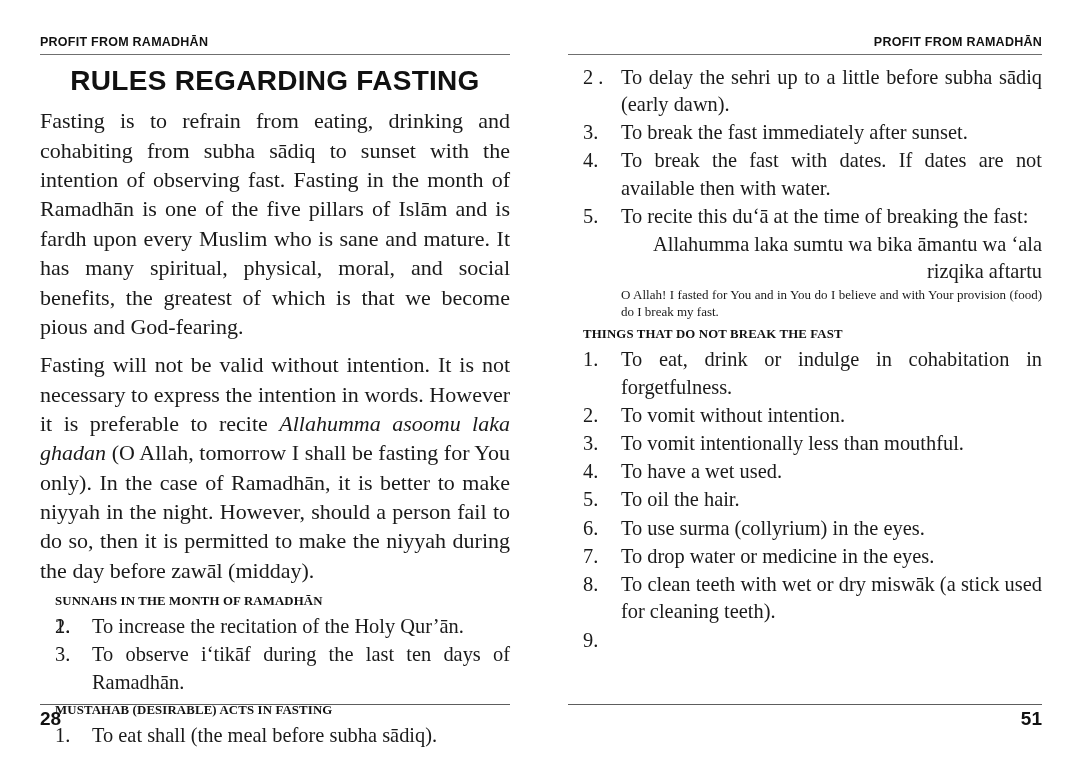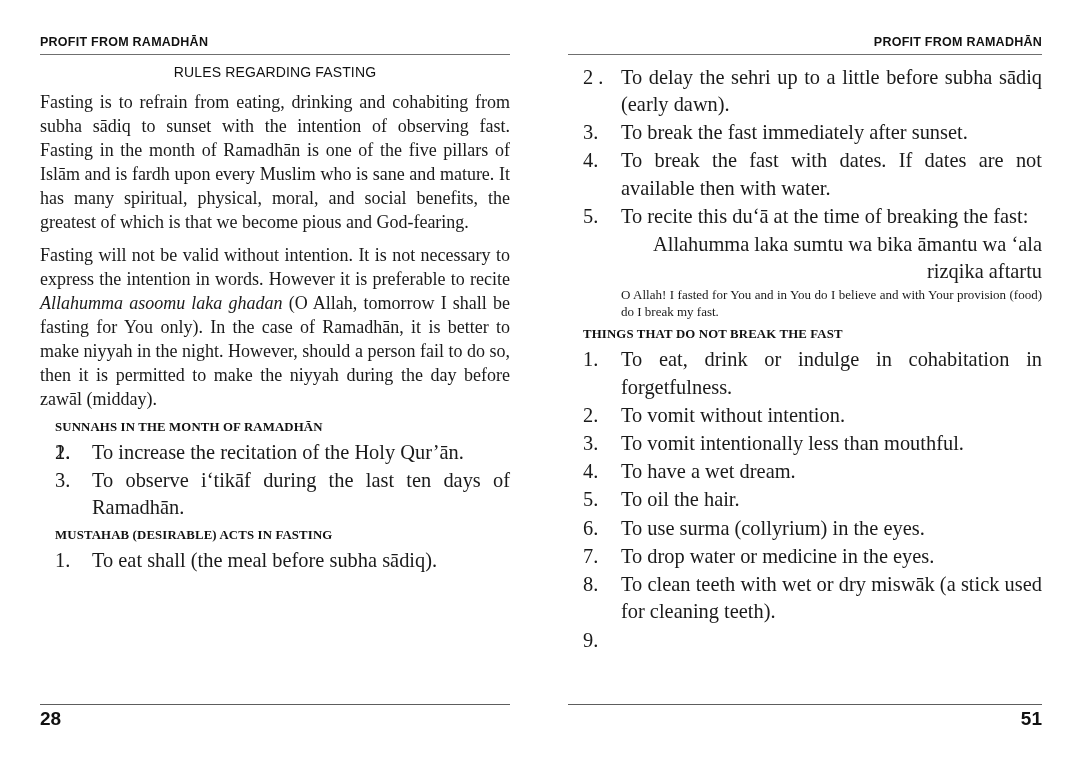--- a/index.html
+++ b/index.html
@@ -54,31 +54,31 @@
     margin: 0;
     width: 100%;
   }
   .col-body {
     flex: 1 1 auto;
     padding-top: 9px;
     min-height: 0;
   }
   .chapter-title {
     font-family: "Liberation Sans", sans-serif;
-    font-weight: normal;
-    font-size: 14px;
+    font-weight: bold;
+    font-size: 28px;
     text-align: center;
     letter-spacing: 0.01em;
     color: #111111;
     margin: 0 0 9px 0;
     line-height: 1.2;
   }
   p.para {
     margin: 0 0 9px 0;
-    font-size: 18px;
+    font-size: 22px;
     line-height: 1.335;
     text-align: justify;
     text-justify: inter-word;
     hyphens: none;
   }
   p.para:last-child {
     margin-bottom: 0;
   }
   .subhead {
     font-family: Liberation Serif, serif;
@@ -248,21 +248,21 @@
         <li>
           <span class="num">2.</span>
           <span>To vomit without intention.</span>
         </li>
         <li>
           <span class="num">3.</span>
           <span>To vomit intentionally less than mouthful.</span>
         </li>
         <li>
           <span class="num">4.</span>
-          <span>To have a wet dream.</span>
+          <span>To have a wet used.</span>
         </li>
         <li>
           <span class="num">5.</span>
           <span>To oil the hair.</span>
         </li>
         <li>
           <span class="num">6.</span>
           <span>To use surma (collyrium) in the eyes.</span>
         </li>
         <li>

